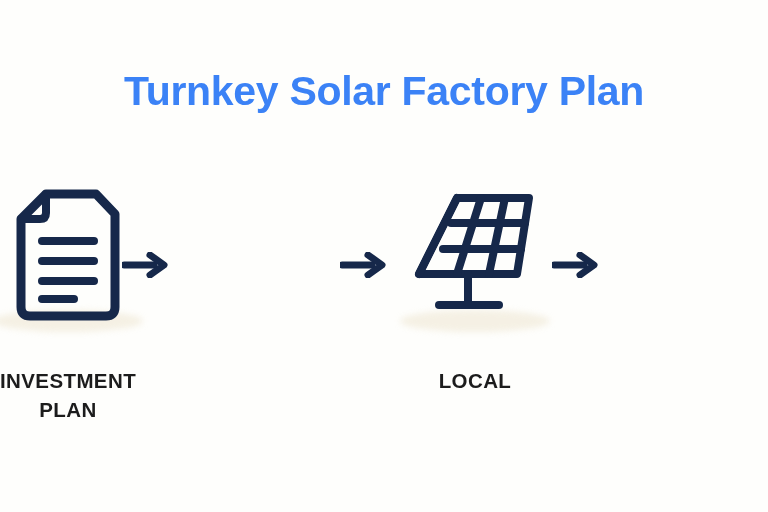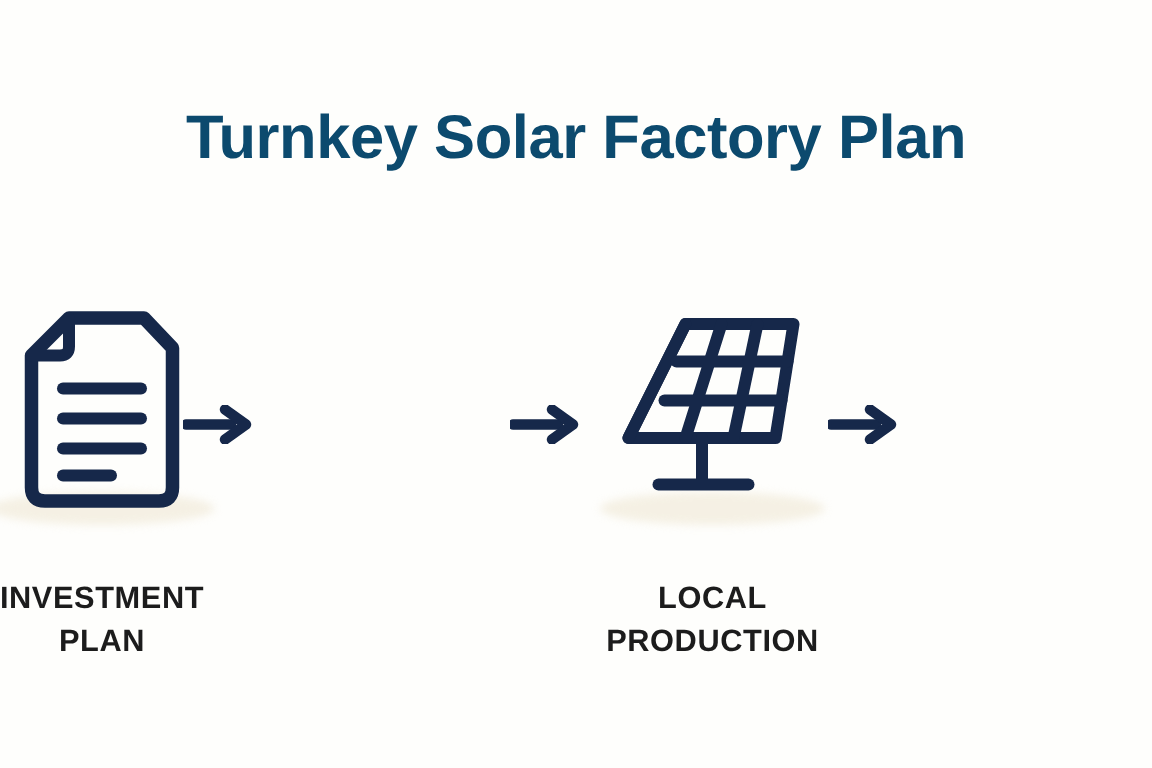--- a/index.html
+++ b/index.html
@@ -23,27 +23,27 @@
   .title {
     position: absolute;
     left: 0;
     top: 68px;
     width: 768px;
     text-align: center;
     font-family: "Liberation Sans", sans-serif;
     font-size: 41px;
     font-weight: bold;
     letter-spacing: -0.3px;
-    color: #0c4a6e;
+    color: #3b82f6;
     white-space: nowrap;
   }
   .flow {
     position: absolute;
     left: 0;
-    top: 188px;
+    top: 170px;
     width: 697px;
     height: 270px;
   }
   .step {
     position: absolute;
     top: 0;
     width: 180px;
     height: 270px;
   }
   .step-icon {
@@ -157,21 +157,21 @@
             <path d="M44 8 L6 84"></path>
             <path d="M68 8 L44 84"></path>
             <path d="M92 8 L76 84"></path>
             <path d="M38 33 H112"></path>
             <path d="M30 59 H108"></path>
             <line x1="55" y1="84" x2="55" y2="112"></line>
             <line x1="26" y1="115" x2="86" y2="115"></line>
           </g>
         </svg>
       </div>
-      <div class="step-label"><span>LOCAL</span><br><span>PRODUCTION</span></div>
+      <div class="step-label"><span>LOCAL</span><br></div>
     </div>
 
     <div class="arrow" id="arrow-2">
       <svg width="46" height="26" viewBox="0 0 46 26" fill="none">
         <line x1="2" y1="13" x2="32" y2="13" stroke="#16284a" stroke-width="7" stroke-linecap="round"></line>
         <path d="M28 3 L42 13 L28 23" stroke="#16284a" stroke-width="7" stroke-linejoin="round" stroke-linecap="round" fill="none"></path>
       </svg>
     </div>
 
 

